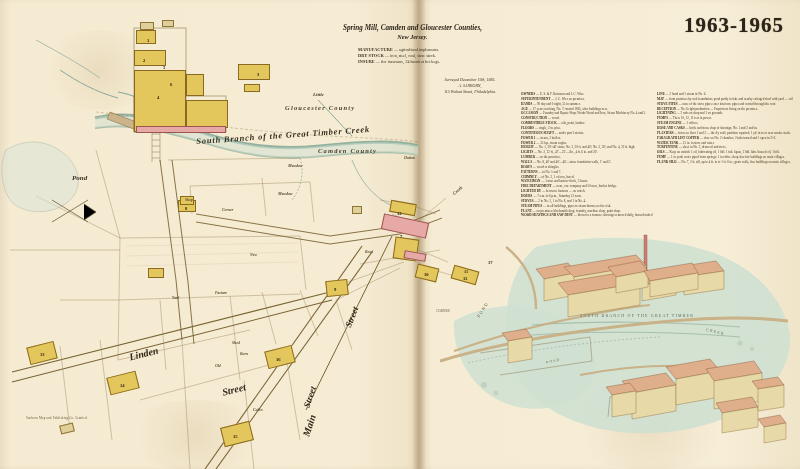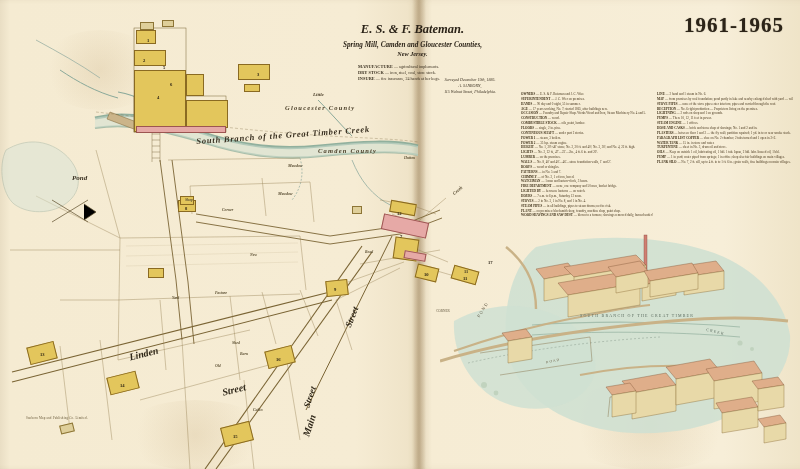--- a/index.html
+++ b/index.html
@@ -292,36 +292,35 @@
     
     <div class="lbl" style="left:140px;top:88px;font-size:4px;letter-spacing:1.2px;color:#5b6b5f;">SOUTH BRANCH OF THE GREAT TIMBER</div>
     <div class="lbl" style="left:266px;top:104px;font-size:4px;letter-spacing:1.2px;color:#5b6b5f;transform:rotate(14deg);">CREEK</div>
     <div class="lbl" style="left:34px;top:82px;font-size:4.4px;letter-spacing:1.4px;color:#5b5440;transform:rotate(-58deg);">POND</div>
     <div class="lbl" style="left:106px;top:134px;font-size:3.6px;letter-spacing:1px;color:#6b6048;transform:rotate(-12deg);">ROAD</div>
     <div class="lbl" style="left:-4px;top:84px;font-size:3.4px;color:#6b6048;">CORNER</div>
     <div class="lbl" style="left:24px;top:44px;font-size:4.4px;font-weight:bold;color:#3a3122;">11</div>
   </div>
 
   <div id="titleblock">
-    <div id="title-firm">E. S. &amp; F. Bateman.</div>
     <div id="title-place">Spring Mill, Camden and Gloucester Counties,</div>
     <div id="title-state">New Jersey.</div>
     <div id="titlekey">
         <div><b>MANUFACTURE</b> — agricultural implements.</div>
         <div><b>DRY STOCK</b> — iron, steel, coal, store stock.</div>
         <div><b>INSURE</b> — fire insurance, 24 hands at her kegs.</div>
       </div>
   </div>
   <div id="imprint">
       <div>Surveyed December 19th, 1885.</div>
       <div>A. SANBORN,</div>
       <div>115 Walnut Street, Philadelphia.</div>
     </div>
 
-  <div id="pagenum">1961-1965</div>
+  <div id="pagenum">1963-1965</div>
 
   <div class="notes" id="notes-a">
       <div><b>OWNERS</b> — E. S. &amp; F. Bateman and J. C. Wier.</div>
       <div><b>SUPERINTENDENT</b> — J. C. Wier on premises.</div>
       <div><b>HANDS</b> — 90 day and 0 night, 55 in summer.</div>
       <div><b>AGE</b> — 17 years working, No. 7; started 1865, after buildings new.</div>
       <div><b>OCCASION</b> — Foundry and Repair Shop. Works Wood and Iron, Steam Machinery No. 4 and 5.</div>
       <div><b>CONSTRUCTION</b> — wood.</div>
       <div><b>COMBUSTIBLE STOCK</b> — oils, paint, lumber.</div>
       <div><b>FLOORS</b> — single, 2 in. pine.</div>

